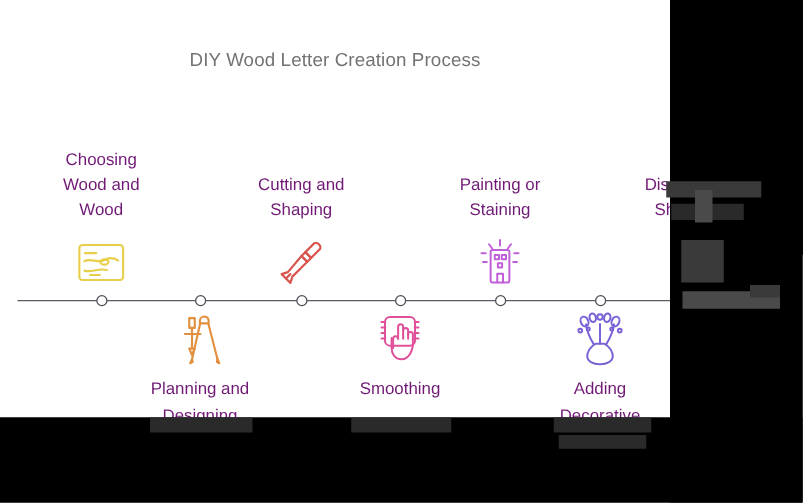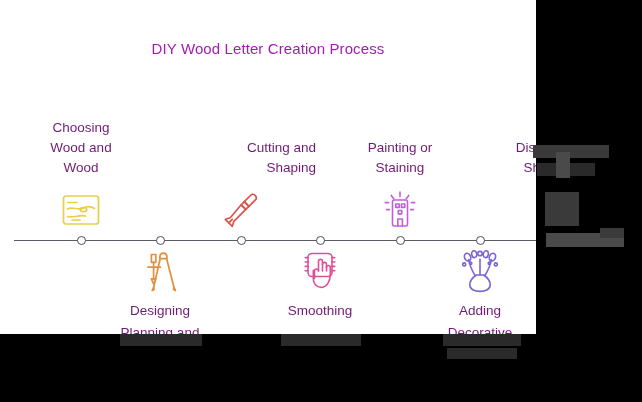--- a/index.html
+++ b/index.html
@@ -13,21 +13,21 @@
   #canvas{
     position:absolute;left:0;top:0;
     width:536px;height:334px;
     background:#ffffff;
     overflow:hidden;
   }
   #title{
     position:absolute;left:0;top:40px;width:536px;
     text-align:center;
     font-size:15px;
-    color:#a21caf;
+    color:#737373;
     letter-spacing:.1px;
     white-space:nowrap;
   }
   
   #axis{
     position:absolute;left:14px;top:240px;
     width:622px;height:1px;
     background:#5b5b66;
   }
   .node{
@@ -82,21 +82,21 @@
         <rect x="2.5" y="3" width="35" height="28" rx="2.5"></rect>
         <path d="M7 9.5 h9"></path>
         <path d="M6.5 16 c5 -3 11 2 16 -1 c4 -2.4 8 -1.4 11 .4"></path>
         <path d="M6.5 23.5 c6 2 12 -2.5 18 -.5"></path>
         <path d="M11 27 h8"></path>
         <ellipse cx="22.5" cy="16.6" rx="3.3" ry="2.1"></ellipse>
       </svg>
     </div>
   </div>
 
-  <div class="stage up" style="left:241px;top:138px;text-align:right;">
+  <div class="stage up" style="left:241px;top:138px;">
     <div class="label">Cutting and</div>
     <div class="label">Shaping</div>
     <div class="icon">
       <svg width="42" height="42" viewBox="0 0 42 42" fill="none" stroke="#d9544d" stroke-width="1.7" stroke-linecap="round" stroke-linejoin="round">
         <path d="M31.5 5.5 c2.6 -1 5.6 1.9 4.6 4.6 l-7.2 7.2 -4.6 -4.6 z"></path>
         <path d="M24.3 12.7 l4.6 4.6 -3.1 3.1 -4.6 -4.6 z"></path>
         <path d="M21.2 15.8 l4.6 4.6 -11.9 11.9 -1.6 5 -3.5 -3.5 -3.5 -3.5 5 -1.6 z"></path>
         <path d="M8.8 33.8 l3.5 -3.5"></path>
       </svg>
     </div>
@@ -130,22 +130,22 @@
         <path d="M21.1 11 l-6.4 28"></path>
         <path d="M27.7 11 l7.2 28"></path>
         <path d="M14.7 39 l-1.5 3.6 1.9 -1.1 z"></path>
         <path d="M34.9 39 l1.5 3.6 -1.9 -1.1 z"></path>
         <path d="M12.4 6.5 h4.4 v7.8 h-4.4 z"></path>
         <path d="M14.6 14.3 v16.5"></path>
         <path d="M12.4 30.8 h4.4 l-2.2 5.2 z"></path>
         <path d="M9 19.2 h12.4"></path>
       </svg>
     </div>
+    <div class="label">Planning and</div>
     <div class="label">Designing</div>
-    <div class="label">Planning and</div>
   </div>
 
   <div class="stage down" style="left:320px;">
     <div class="icon">
       <svg width="42" height="46" viewBox="0 0 42 46" fill="none" stroke="#e0509a" stroke-width="1.6" stroke-linecap="round" stroke-linejoin="round">
         <rect x="9" y="5.5" width="24" height="23" rx="4"></rect>
         <path d="M15.5 30.5 v-7.5 a2 2 0 0 1 4 0"></path>
         <path d="M19.5 23 v-9.6 a2 2 0 0 1 4 0 v9.6"></path>
         <path d="M23.5 16.4 a2 2 0 0 1 4 0 v6.6"></path>
         <path d="M27.5 19.4 a1.9 1.9 0 0 1 3.8 0 v7.4 c0 6 -3.4 12.6 -9.2 12.6 -5 0 -7.8 -4 -7.8 -9 v-8"></path>

